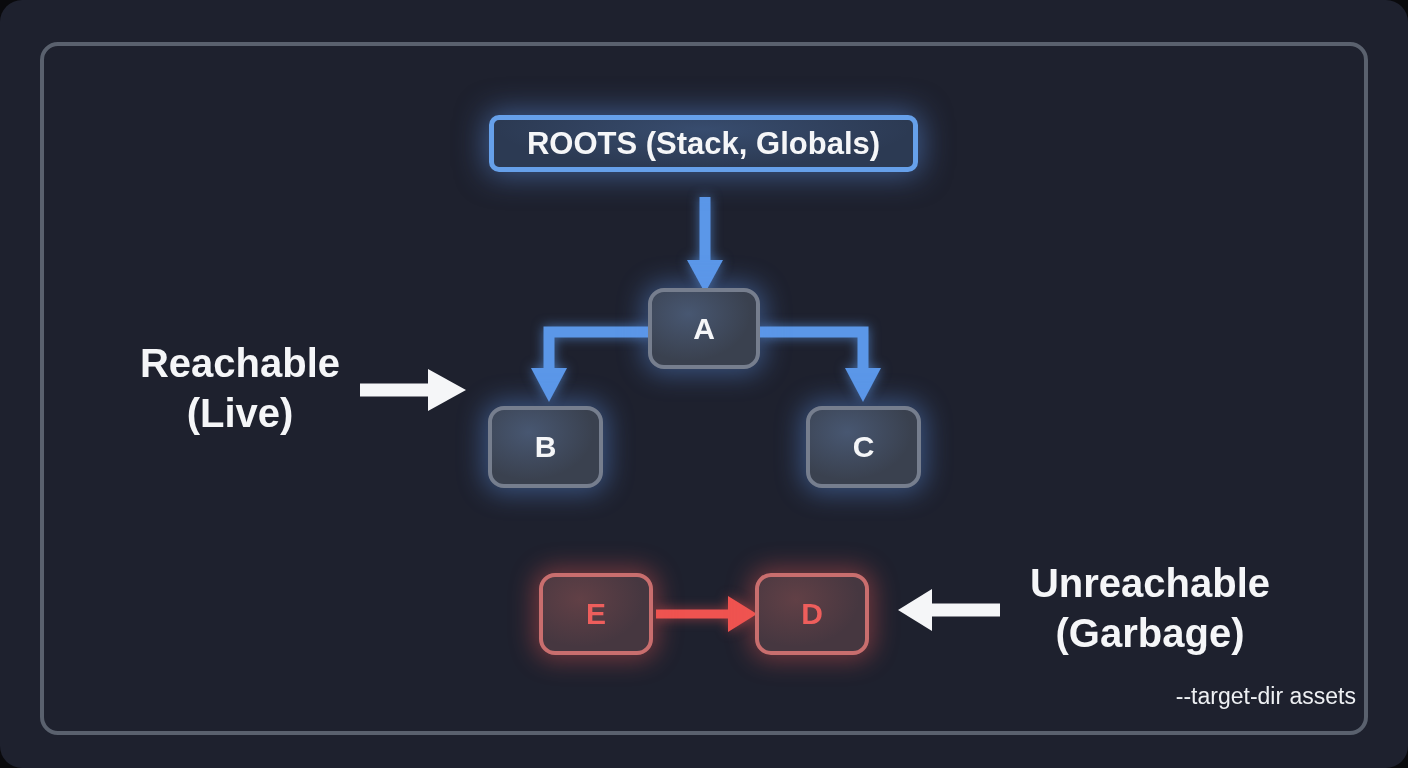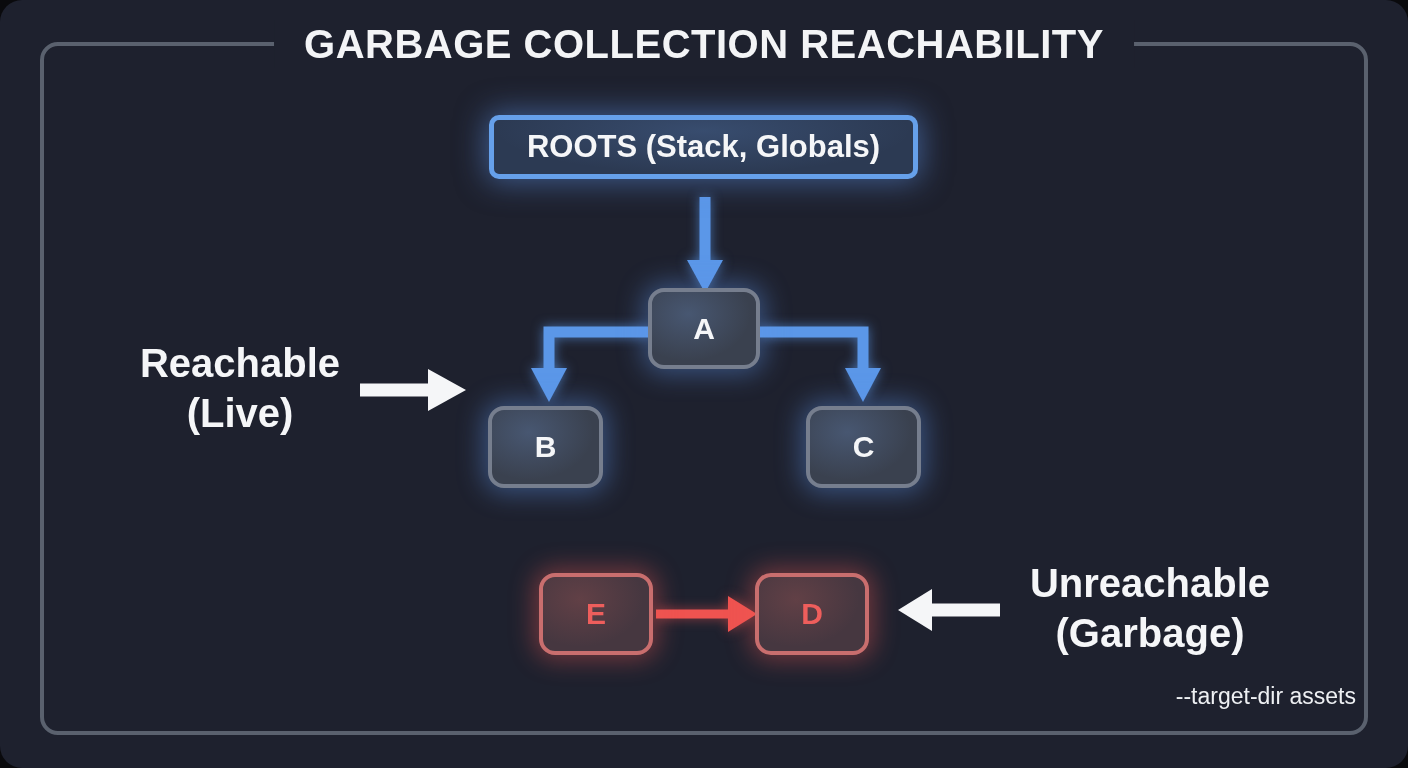--- a/index.html
+++ b/index.html
@@ -55,21 +55,21 @@
   .r-head  { fill: #ef5350; }
   .g-red   { filter: drop-shadow(0 0 6px rgba(239,83,80,0.55)); }
   .w-shaft { stroke: #f5f6f8; stroke-width: 13; fill: none; }
   .w-head  { fill: #f5f6f8; }
 
   .roots-box {
     position: absolute;
     left: 489px;
     top: 115px;
     width: 429px;
-    height: 64px;
+    height: 57px;
     box-sizing: border-box;
     border: 5px solid #66a0ea;
     border-radius: 10px;
     background:
       radial-gradient(ellipse at 50% 20%, rgba(110,160,235,0.18), rgba(0,0,0,0) 70%),
       #2c3a53;
     box-shadow: 0 0 30px 3px rgba(96,150,235,0.5);
     display: flex;
     align-items: center;
     justify-content: center;
@@ -135,21 +135,20 @@
     z-index: 3;
   }
 </style>
 </head>
 <body>
 
 <div class="card">
 
   <div class="frame"></div>
 
-  <div class="title">GARBAGE COLLECTION REACHABILITY</div>
 
   <svg class="arrows" width="1408" height="768" viewBox="0 0 1408 768">
     <g class="g-blue">
       <path class="b-shaft" d="M705 197 V 262"></path>
       <polygon class="b-head" points="687,260 723,260 705,293"></polygon>
       <path class="b-shaft" d="M650 332 H 549 V 370"></path>
       <polygon class="b-head" points="531,368 567,368 549,402"></polygon>
       <path class="b-shaft" d="M760 332 H 863 V 370"></path>
       <polygon class="b-head" points="845,368 881,368 863,402"></polygon>
     </g>

